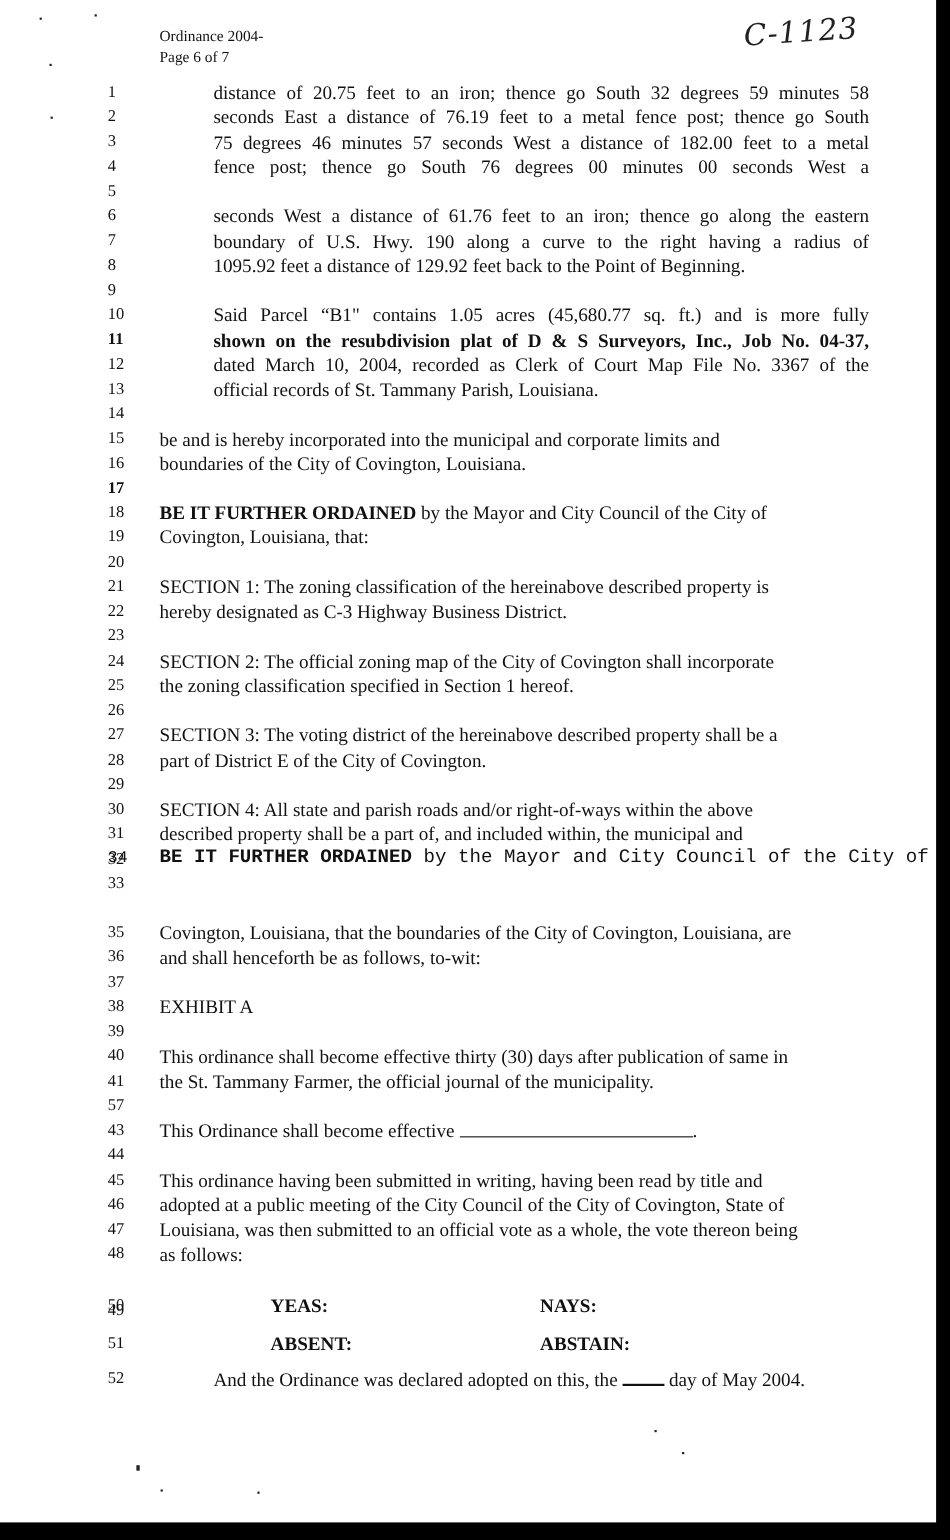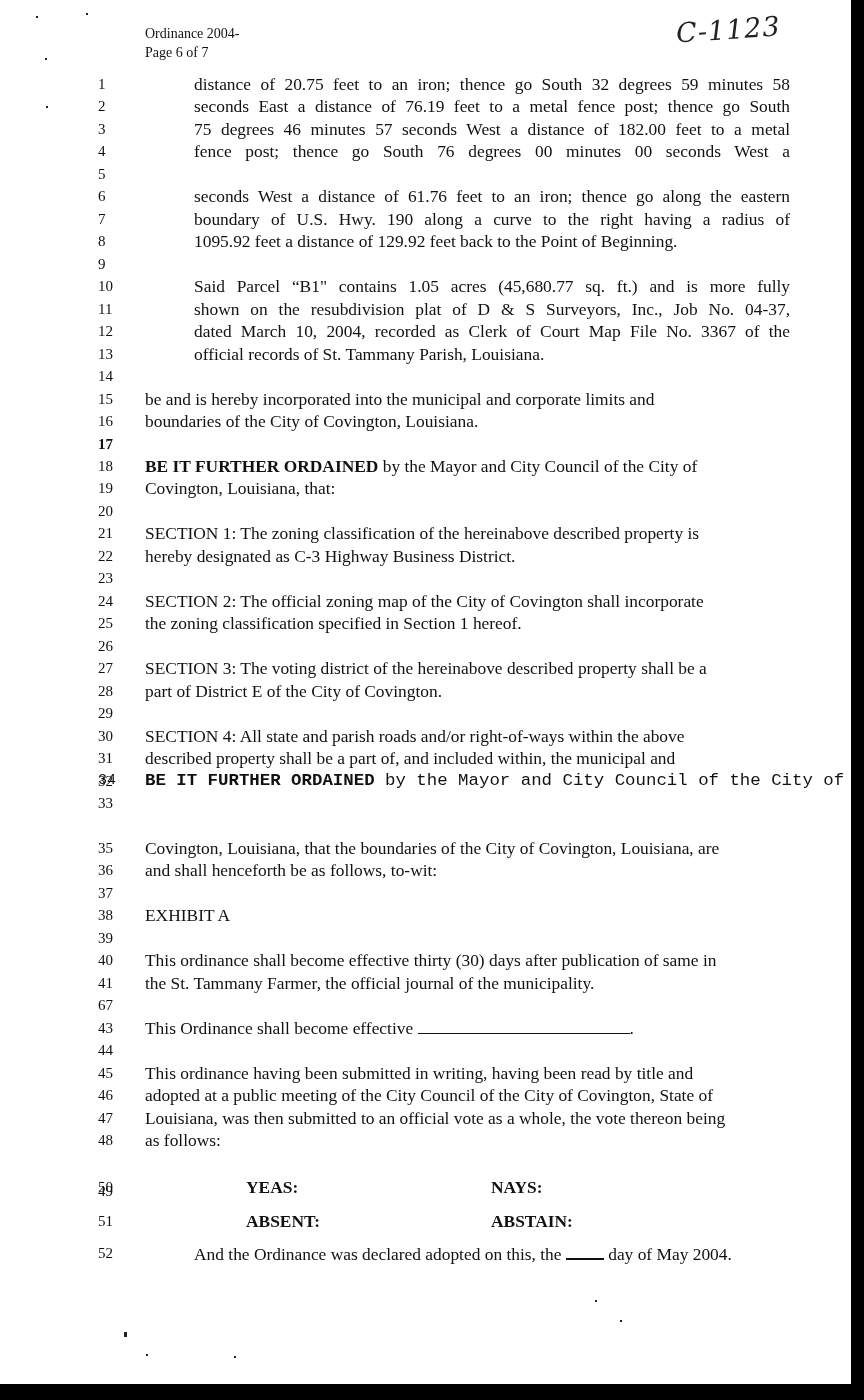--- a/index.html
+++ b/index.html
@@ -84,21 +84,21 @@
         <span class="ln">8</span>
         <span class="txt ind">1095.92 feet a distance of 129.92 feet back to the Point of Beginning.</span>
       </div>
       <div class="line" style="top: 252.76px;">
         <span class="ln">9</span>
       </div>
       <div class="line" style="top: 275.23px;">
         <span class="ln">10</span>
         <span class="txt ind just">Said Parcel “B1" contains 1.05 acres (45,680.77 sq. ft.) and is more fully</span>
       </div>
-      <div class="line" style="top: 297.7px;">
+      <div class="line" style="top: 297.7px; font-weight: bold;">
         <span class="ln">11</span>
         <span class="txt ind just">shown on the resubdivision plat of D &amp; S Surveyors, Inc., Job No. 04-37,</span>
       </div>
       <div class="line" style="top: 320.17px;">
         <span class="ln">12</span>
         <span class="txt ind just">dated March 10, 2004, recorded as Clerk of Court Map File No. 3367 of the</span>
       </div>
       <div class="line" style="top: 342.64px;">
         <span class="ln">13</span>
         <span class="txt ind">official records of St. Tammany Parish, Louisiana.</span>
@@ -199,21 +199,21 @@
       </div>
       <div class="line" style="top: 949.33px;">
         <span class="ln">40</span>
         <span class="txt">This ordinance shall become effective thirty (30) days after publication of same in</span>
       </div>
       <div class="line" style="top: 971.8px;">
         <span class="ln">41</span>
         <span class="txt">the St. Tammany Farmer, the official journal of the municipality.</span>
       </div>
       <div class="line" style="top: 994.27px;">
-        <span class="ln">67</span>
+        <span class="ln">57</span>
       </div>
       <div class="line" style="top: 1016.74px;">
         <span class="ln">43</span>
         <span class="txt"><span>This Ordinance shall become effective </span><span class="blank-line"></span><span>.</span></span>
       </div>
       <div class="line" style="top: 1039.21px;">
         <span class="ln">44</span>
       </div>
       <div class="line" style="top: 1061.68px;">
         <span class="ln">45</span>

